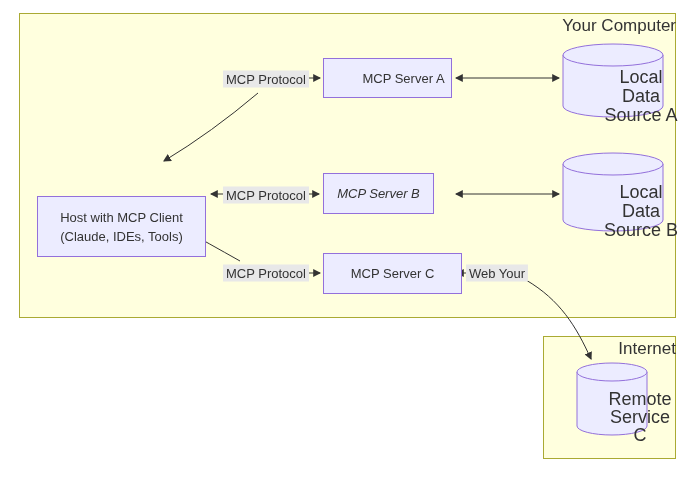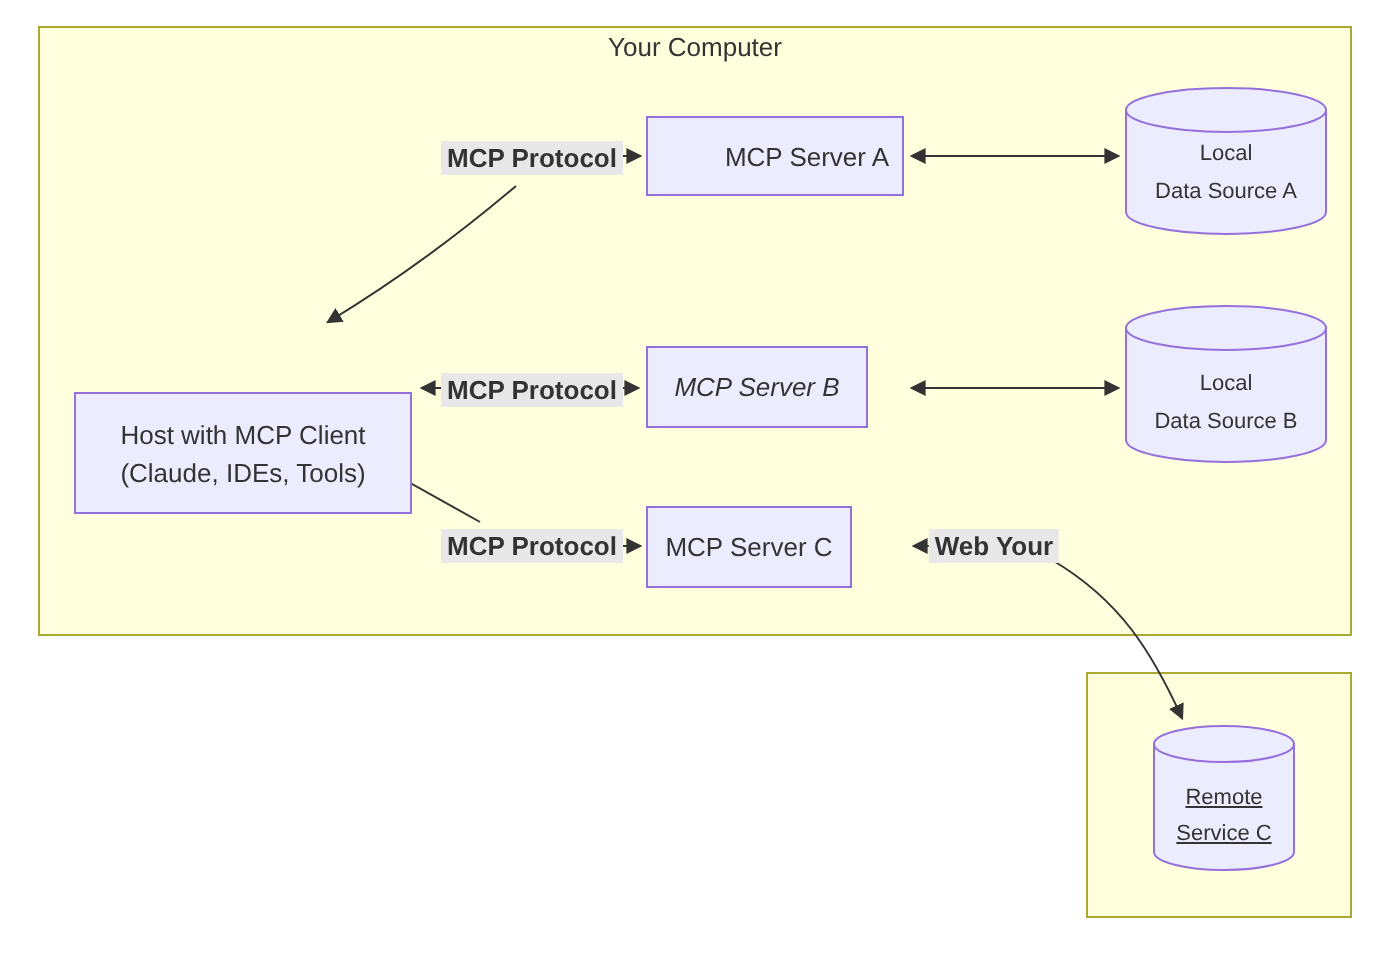--- a/index.html
+++ b/index.html
@@ -4,41 +4,42 @@
 <style>
   :root{
     --canvas-bg:#ffffff; --cluster-fill:#ffffde; --cluster-border:#aaaa33;
     --node-fill:#ececff; --node-border:#9370db; --edge-label-bg:#e8e8e8;
     --line:#333333; --text:#333333;
   }
   html,body{margin:0;padding:0;}
   body{font-family:"Liberation Sans",sans-serif;background:#fff;}
   #canvas{position:relative;width:694px;height:478px;background:var(--canvas-bg);overflow:hidden;}
   .cluster{position:absolute;background:var(--cluster-fill);border:1px solid var(--cluster-border);box-sizing:border-box;}
-  .cluster-title{position:absolute;font-size:13px;color:var(--text);text-align:center;}
+  .cluster-title{position:absolute;font-size:17px;color:var(--text);text-align:right;}
   .node{position:absolute;background:var(--node-fill);border:1px solid var(--node-border);box-sizing:border-box;
         display:flex;flex-direction:column;align-items:center;justify-content:center;
         font-size:13px;color:var(--text);line-height:19px;text-align:center;z-index:3;}
-  .cyl-label{position:absolute;font-size:11px;color:var(--text);line-height:19px;text-align:center;z-index:3;}
+  .cyl-label{position:absolute;font-size:18px;color:var(--text);line-height:19px;text-align:center;z-index:3;margin-left:28px;}
   .edge-label{position:absolute;transform:translate(-50%,-50%);background:var(--edge-label-bg);
-        font-size:13px;color:var(--text);padding:1px 3px;white-space:nowrap;z-index:4;font-weight:bold;}
+        font-size:13px;color:var(--text);padding:1px 3px;white-space:nowrap;z-index:4;}
   svg#arrows{position:absolute;left:0;top:0;z-index:2;pointer-events:none;}
   .edge{fill:none;stroke:var(--line);stroke-width:1;}
   .cyl-body,.cyl-top{fill:var(--node-fill);stroke:var(--node-border);stroke-width:1;}
   .arrowhead{fill:var(--line);}
 </style>
 </head>
 <body>
 
 <div id="canvas">
 
   <div class="cluster" style="left:19px;top:13px;width:657px;height:305px;"></div>
   <div class="cluster-title" style="left:19px;top:16px;width:657px;">Your Computer</div>
 
   <div class="cluster" style="left:543px;top:336px;width:133px;height:123px;"></div>
+  <div class="cluster-title" style="left:543px;top:339px;width:133px;">Internet</div>
 
   <svg id="arrows" width="694" height="478" viewBox="0 0 694 478">
     <defs>
       <marker id="arrow" viewBox="0 0 10 10" refX="8.5" refY="5" markerWidth="8" markerHeight="8" orient="auto-start-reverse">
         <path class="arrowhead" d="M0,0 L10,5 L0,10 Z"></path>
       </marker>
     </defs>
 
     <g>
       <path class="cyl-body" d="M563,55 V106 A50,11 0 0 0 663,106 V55"></path>
@@ -72,33 +73,33 @@
     <div>Host with MCP Client</div>
     <div>(Claude, IDEs, Tools)</div>
   </div>
 
   <div class="node" style="left:323px;top:58px;width:129px;height:40px;padding-left:32px;">
     <div>MCP Server A</div>
   </div>
   <div class="node" style="left:323px;top:173px;width:111px;height:41px;font-style:italic;">
     <div>MCP Server B</div>
   </div>
-  <div class="node" style="left:323px;top:253px;width:103px;height:41px;">
+  <div class="node" style="left:323px;top:253px;width:139px;height:41px;">
     <div>MCP Server C</div>
   </div>
 
   <div class="cyl-label" style="left:563px;top:68px;width:100px;">
     <div>Local</div>
     <div>Data Source A</div>
   </div>
   <div class="cyl-label" style="left:563px;top:183px;width:100px;">
     <div>Local</div>
     <div>Data Source B</div>
   </div>
-  <div class="cyl-label" style="left:577px;top:390px;width:70px;line-height:18px;text-decoration:underline;">
+  <div class="cyl-label" style="left:577px;top:390px;width:70px;line-height:18px;">
     <div>Remote</div>
     <div>Service C</div>
   </div>
 
   <div class="edge-label" style="left:266px;top:79px;">MCP Protocol</div>
   <div class="edge-label" style="left:266px;top:195px;">MCP Protocol</div>
   <div class="edge-label" style="left:266px;top:273px;">MCP Protocol</div>
   <div class="edge-label" style="left:497px;top:273px;">Web Your</div>
 
 </div>

